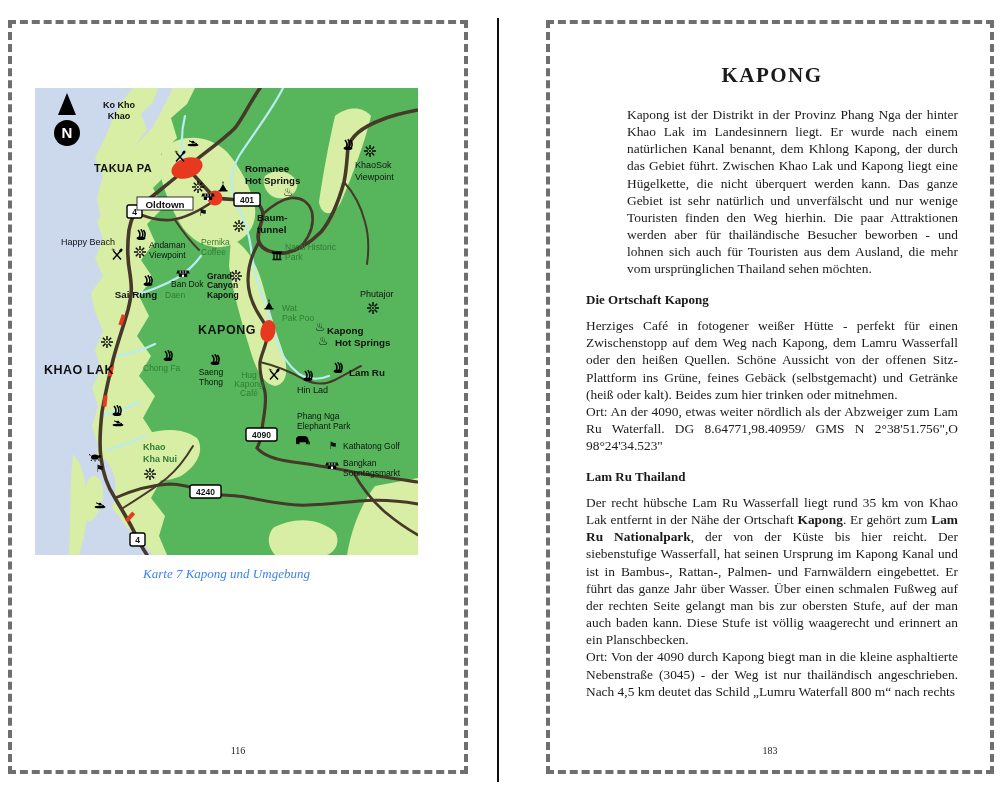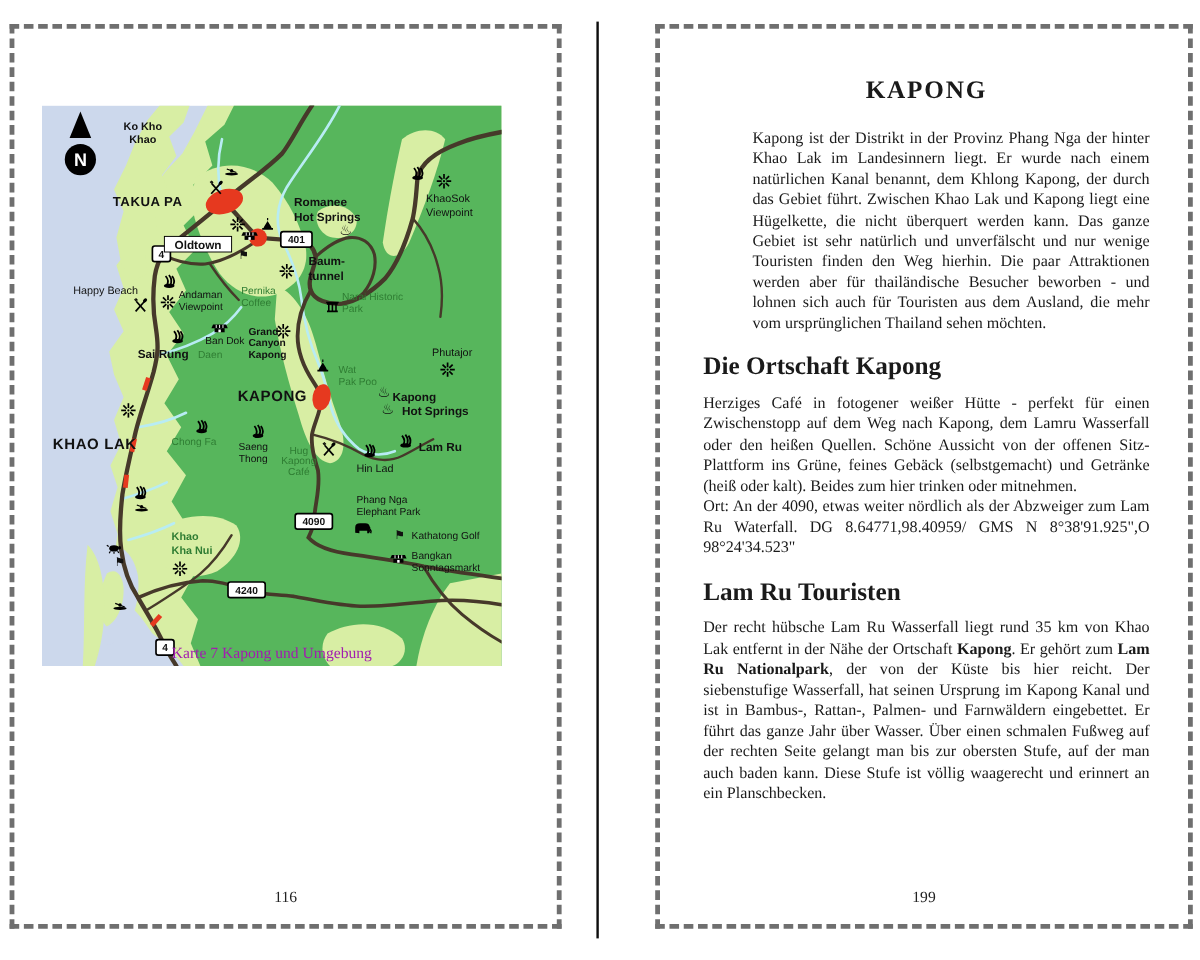--- a/index.html
+++ b/index.html
@@ -2,25 +2,25 @@
 <html><head>
 <meta charset="utf-8">
 <style>
   html,body{margin:0;padding:0;background:#fff;}
   body{width:1000px;height:800px;position:relative;font-family:"Liberation Serif",serif;color:#1a1a1a;}
   .page{position:absolute;box-sizing:border-box;border:4px dashed #6f6f6f;background:#fff;}
   #left-page{left:8px;top:20px;width:460px;height:754px;}
   #right-page{left:546px;top:20px;width:448px;height:754px;}
   #divider{position:absolute;left:497px;top:18px;width:2px;height:764px;background:#0d0d0d;}
   .mapwrap{position:absolute;left:23px;top:64px;width:383px;height:467px;}
-  .caption{position:absolute;left:23px;top:512px;width:383px;text-align:center;font-size:13px;color:#a21caf;}
-  .pagenum{position:absolute;bottom:14px;left:0;width:100%;text-align:center;font-size:13px;color:#222;}
+  .caption{position:absolute;left:23px;top:542px;width:383px;text-align:center;font-style:italic;font-size:13px;color:#3b82f6;}
+  .pagenum{position:absolute;bottom:14px;left:0;width:100%;text-align:center;font-size:10px;color:#222;}
   .content{padding:38px 32px 0 36px;font-size:13.4px;line-height:1.28;text-align:justify;}
   h1.title{font-size:21px;letter-spacing:1.5px;text-align:center;font-weight:bold;margin:0 0 17px 0;}
-  h2.sect{font-size:21px;font-weight:bold;margin:15px 0 8px 0;text-align:left;}
+  h2.sect{font-size:13px;font-weight:bold;margin:15px 0 8px 0;text-align:left;}
   p{margin:0;}
   p.body{margin-bottom:2px;margin-left:41px;}
   .bold{font-weight:bold;}
   
   svg text{font-family:"Liberation Sans",sans-serif;fill:#111;}
   .b{font-weight:bold;}
   .grn{fill:#2f7d33;}
   .t12{font-size:12.5px;letter-spacing:.5px;}
   .t11{font-size:11px;letter-spacing:.4px;}
   .t10{font-size:9.8px;}
@@ -274,19 +274,20 @@
 </div>
 
 <div class="page" id="right-page">
   <div class="content">
     <h1 class="title">KAPONG</h1>
     <p class="body">Kapong ist der Distrikt in der Provinz Phang Nga der hinter Khao Lak im Landesinnern liegt. Er wurde nach einem natürlichen Kanal benannt, dem Khlong Kapong, der durch das Gebiet führt. Zwischen Khao Lak und Kapong liegt eine Hügelkette, die nicht überquert werden kann. Das ganze Gebiet ist sehr natürlich und unverfälscht und nur wenige Touristen finden den Weg hierhin. Die paar Attraktionen werden aber für thailändische Besucher beworben - und lohnen sich auch für Touristen aus dem Ausland,  die mehr vom ursprünglichen Thailand sehen möchten.</p>
 
     <h2 class="sect">Die Ortschaft Kapong</h2>
 
     <p>Herziges Café in fotogener weißer Hütte - perfekt für einen Zwischenstopp auf dem Weg nach Kapong, dem Lamru Wasserfall oder den heißen Quellen. Schöne Aussicht von der offenen Sitz-Plattform ins Grüne, feines Gebäck (selbstgemacht) und Getränke (heiß oder kalt). Beides zum hier trinken oder mitnehmen.</p>
-    <p class="ort">Ort: An der 4090, etwas weiter nördlich als der Abzweiger zum Lam Ru Waterfall.  DG 8.64771,98.40959/ GMS N 8°38'91.925",O 98°24'34.523"</p>
-
-    <h2 class="sect">Lam Ru Touristen</h2>
+    <p class="ort">Ort: An der 4090, etwas weiter nördlich als der Abzweiger zum Lam Ru Waterfall.  DG 8.64771,98.40959/ GMS N 2°38'51.756",O 98°24'34.523"</p>
+
+    <h2 class="sect">Lam Ru Thailand</h2>
     <p><span>Der recht hübsche Lam Ru Wasserfall liegt rund 35 km von Khao Lak entfernt in der Nähe der Ortschaft </span><span class="bold">Kapong</span><span>. Er gehört zum </span><span class="bold">Lam Ru Nationalpark</span><span>, der von der Küste bis hier reicht. Der siebenstufige Wasserfall, hat seinen Ursprung im Kapong Kanal und ist in Bambus-, Rattan-, Palmen- und Farnwäldern eingebettet. Er führt das ganze Jahr über Wasser. Über einen schmalen Fußweg auf der rechten Seite gelangt man bis zur obersten Stufe, auf der man auch baden kann. Diese Stufe ist völlig waagerecht und erinnert an ein Planschbecken.</span></p>
+    <p class="ort">Ort: Von der 4090 durch Kapong biegt man in die kleine asphaltierte Nebenstraße (3045) - der Weg ist nur thailändisch angeschrieben. Nach 4,5 km deutet das Schild „Lumru Waterfall 800 m“ nach rechts</p>
   </div>
-  <div class="pagenum">199</div>
+  <div class="pagenum">183</div>
 </div>
 
 </body></html>

